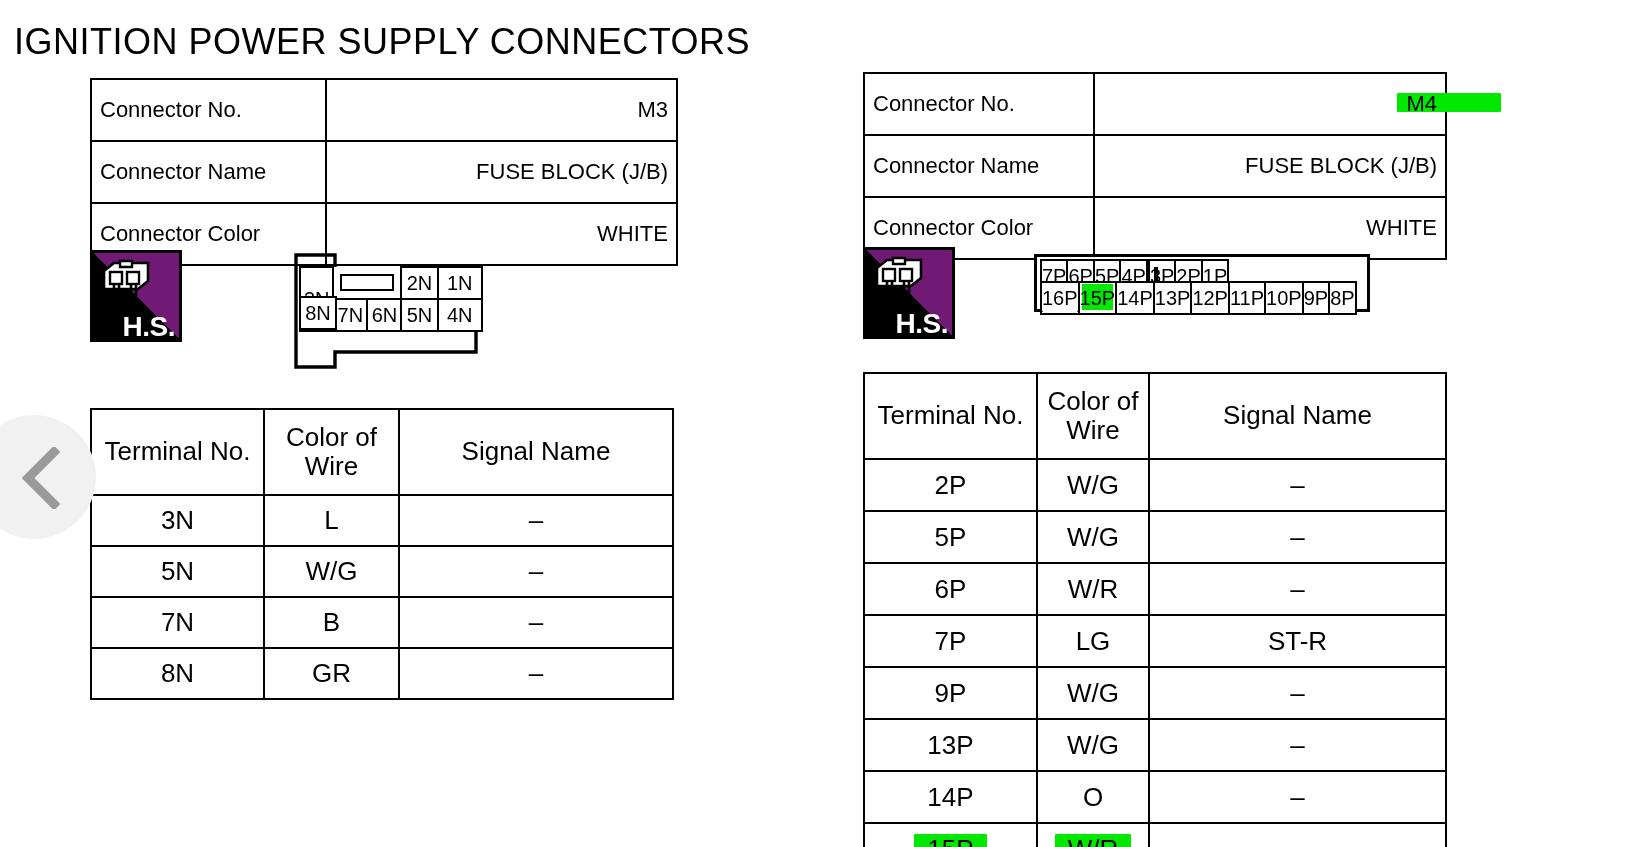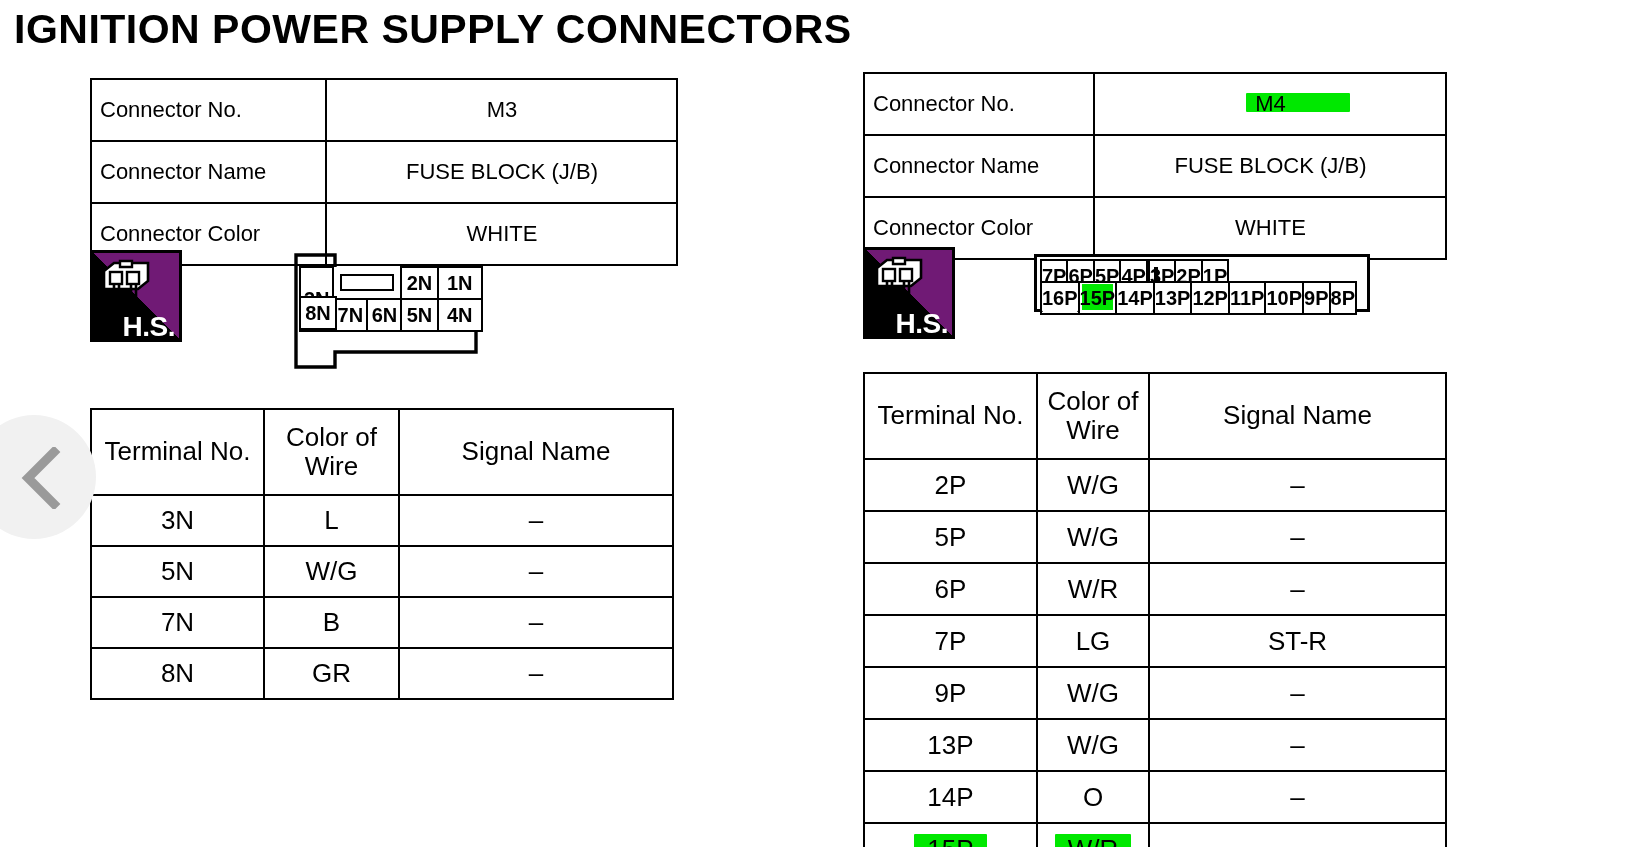--- a/index.html
+++ b/index.html
@@ -18,26 +18,26 @@
     width: 1633px;
     height: 847px;
     overflow: hidden;
     background: #ffffff;
   }
 
   
   .page-title {
     position: absolute;
     left: 14px;
-    top: 7px;
-    font-size: 41px;
+    top: 22px;
+    font-size: 36px;
     letter-spacing: 0.5px;
     line-height: 1.1;
     white-space: nowrap;
-    font-weight: 700;
+    font-weight: 400;
   }
 
   
   .ctable {
     position: absolute;
     border-collapse: collapse;
     table-layout: fixed;
     background: #fff;
   }
   .ctable td {
@@ -49,21 +49,21 @@
   }
 
   
   .hdr-table td.k {
     padding-left: 8px;
     text-align: left;
     white-space: nowrap;
   }
   .hdr-table td.v {
     padding-left: 9px;
-    text-align: center;
+    text-align: right;
     white-space: nowrap;
     position: relative;
     margin-left: 44px;
   }
 
   
   .term-table td {
     text-align: center;
   }
   .term-table td.hd {
@@ -139,21 +139,21 @@
     letter-spacing: -0.5px;
     line-height: 1;
   }
   .hs-icon svg {
     position: absolute;
     left: 7px;
     top: 6px;
   }
 
   
-  .pinout { position: absolute; font-weight: bold; }
+  .pinout { position: absolute; }
   .pinout table {
     border-collapse: collapse;
     table-layout: fixed;
   }
   .pinout td {
     border: 2px solid #000;
     text-align: center;
     vertical-align: middle;
     font-size: 20px;
     line-height: 1;

